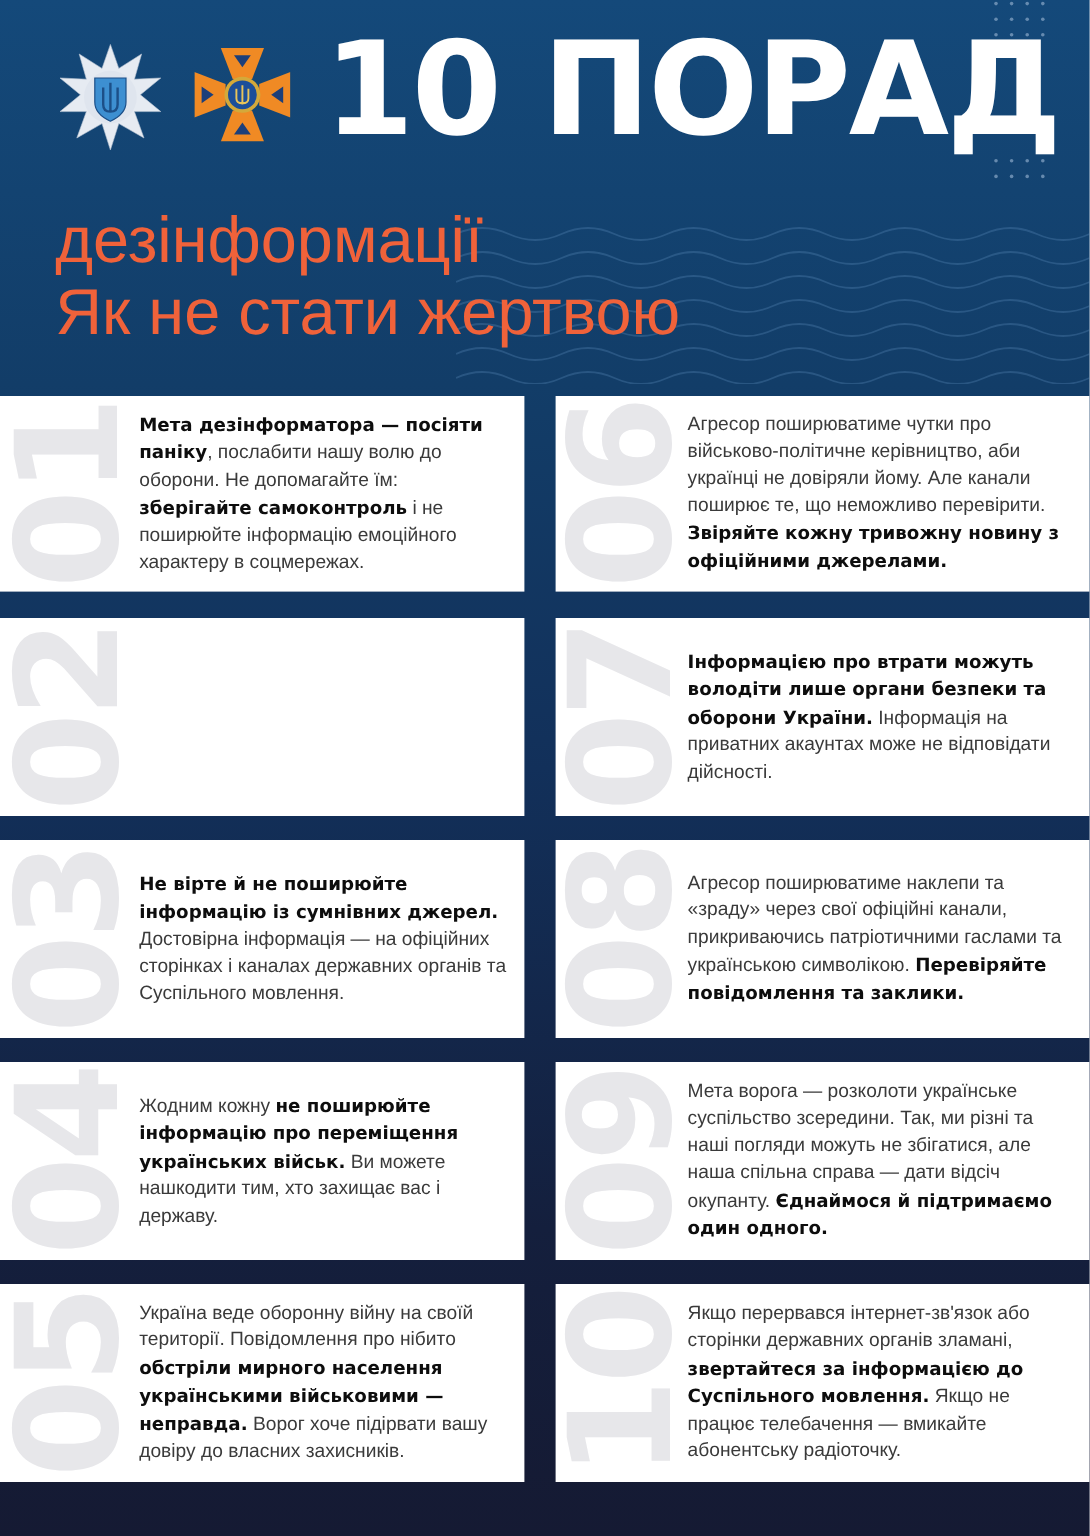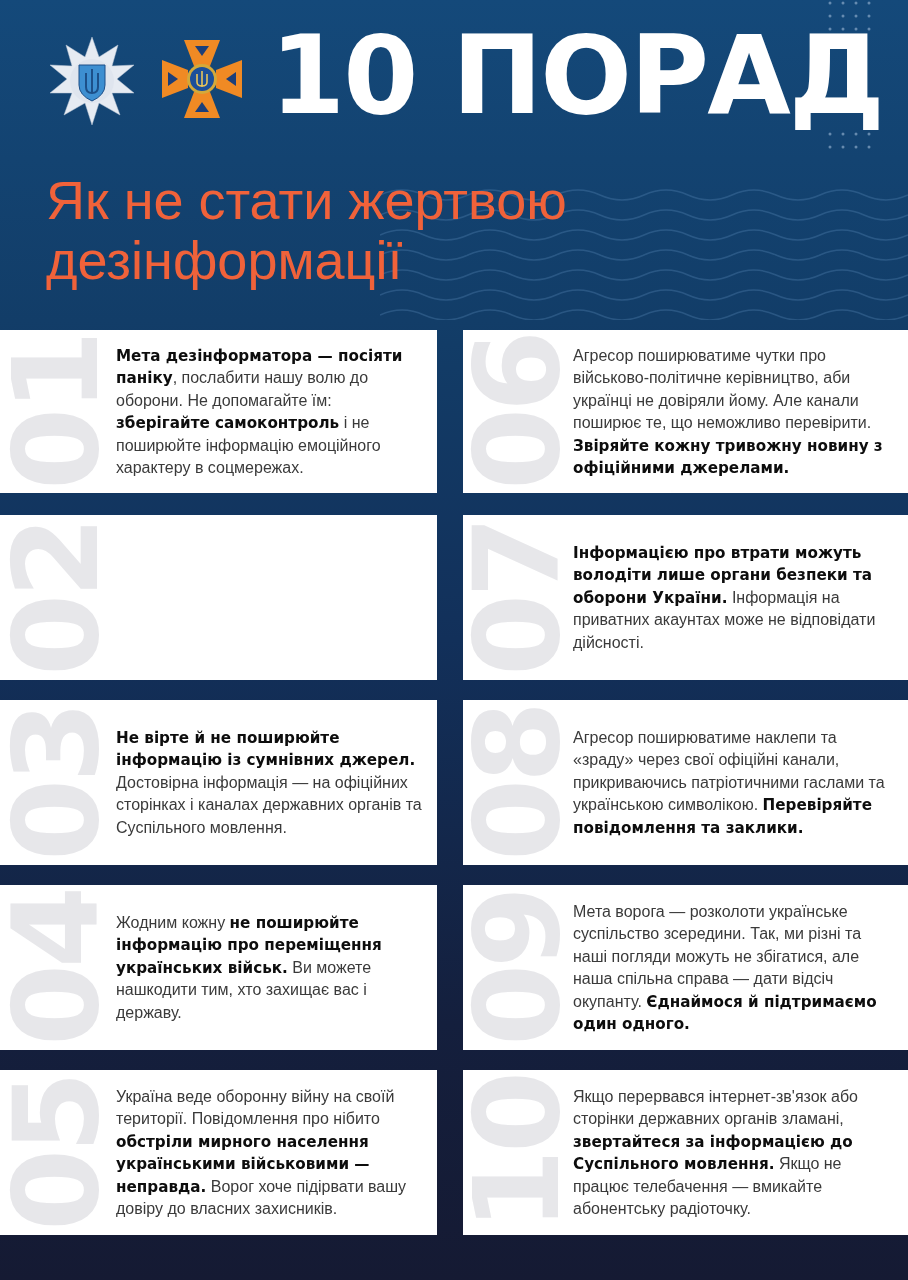--- a/index.html
+++ b/index.html
@@ -109,22 +109,22 @@
         <circle cx="38" cy="134" r="1.5"></circle>
         <circle cx="51" cy="134" r="1.5"></circle>
       <circle cx="12" cy="147" r="1.5"></circle>
         <circle cx="25" cy="147" r="1.5"></circle>
         <circle cx="38" cy="147" r="1.5"></circle>
         <circle cx="51" cy="147" r="1.5"></circle>
     </g>
   </svg>
 
   <div class="subtitle">
+    <div>дезінформації</div>
     <div>Як не стати жертвою</div>
-    <div>дезінформації</div>
   </div>
 </div>
 
 <div class="card left" style="left:0;top:330px;width:437px;height:163px;">
   <div class="num">
       <span>01</span>
     </div>
   <div class="text"><b>Мета дезінформатора — посіяти паніку</b><span>, послабити нашу волю до оборони. Не допомагайте їм: </span><b>зберігайте самоконтроль</b><span> і не поширюйте інформацію емоційного характеру в соцмережах.</span></div>
 </div>
 <div class="card left" style="left:0;top:515px;width:437px;height:165px;">

